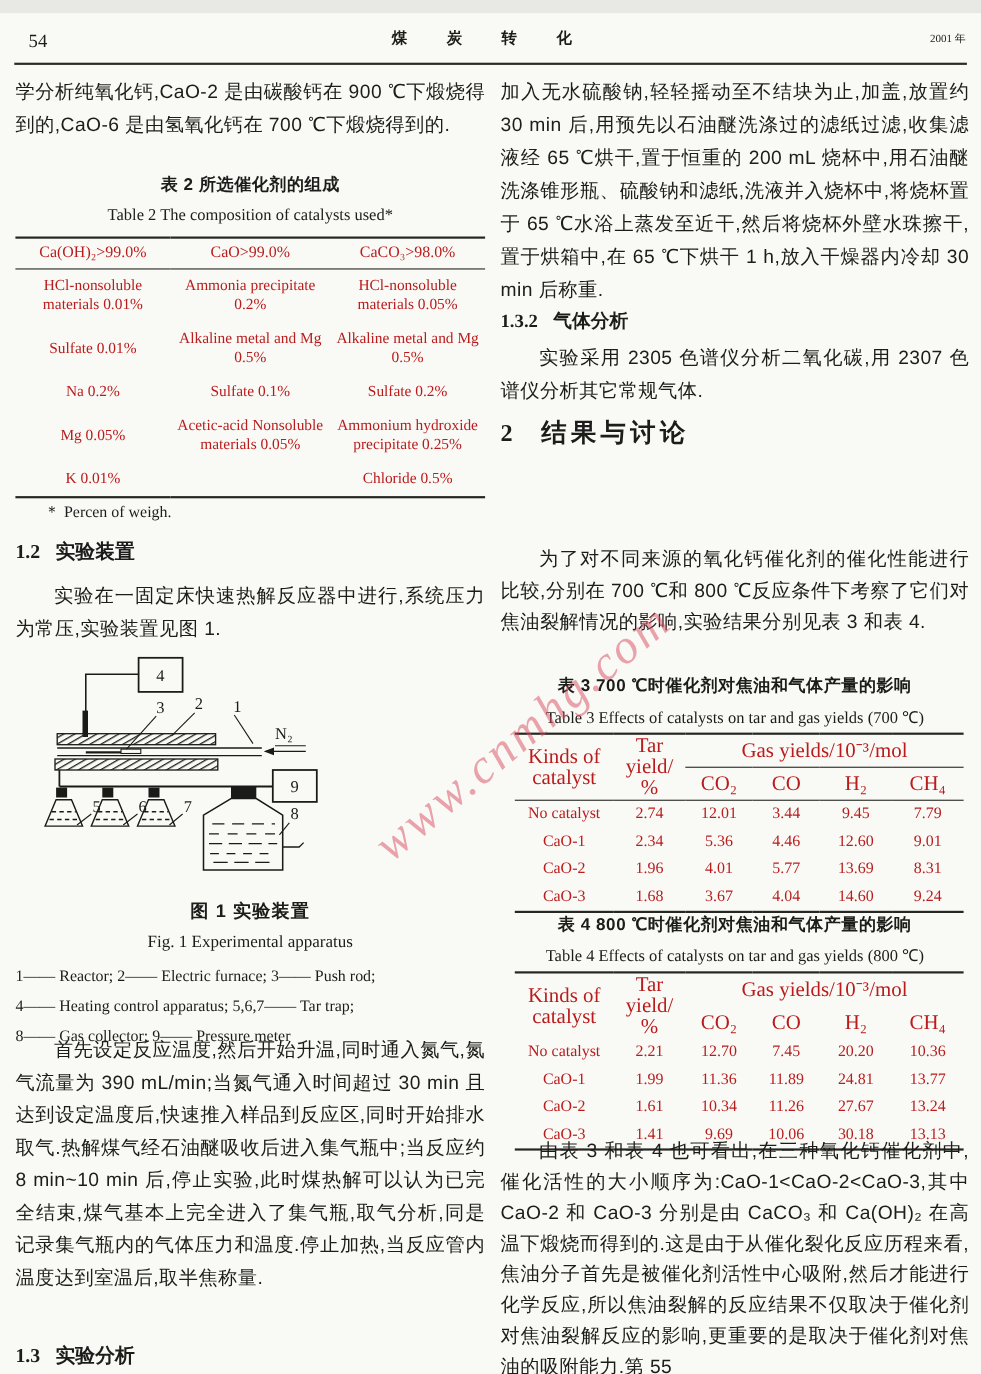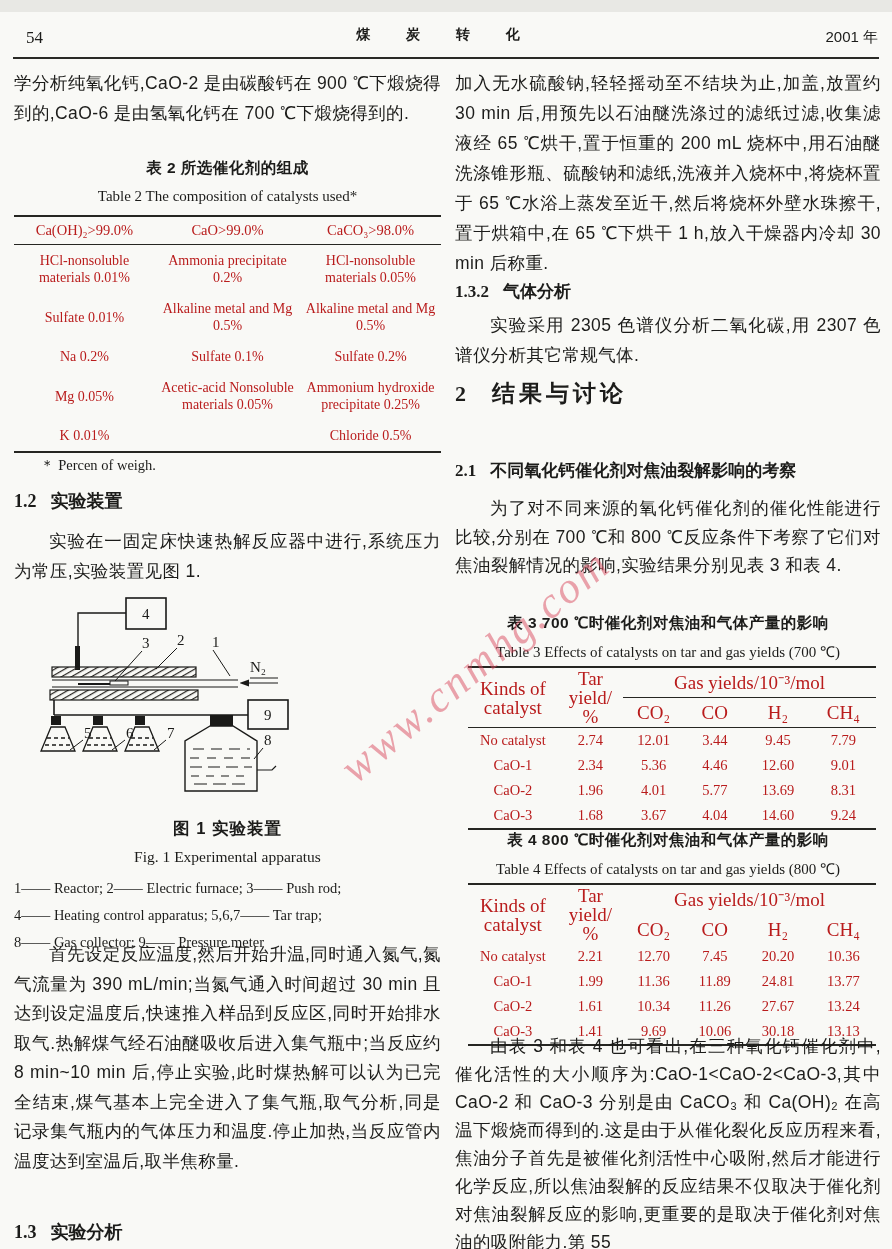--- a/index.html
+++ b/index.html
@@ -5,21 +5,21 @@
   html,body{margin:0;padding:0;background:#e8e8e4;}
   .page{
     position:relative;width:892px;height:1249px;margin:12px auto;
     background:#f9f9f6;color:#1c1c1a;overflow:hidden;
     font-family:"Liberation Sans",sans-serif;
   }
   .abs{position:absolute;}
   
   .pg-num{left:26px;top:16px;font-size:17px;font-family:"Liberation Serif",serif;}
   .jtitle{left:0;right:0;top:14px;text-align:center;font-size:14px;letter-spacing:16px;font-weight:600;}
-  .year{right:14px;top:16px;font-size:15px;font-family:Liberation Sans, sans-serif;}
+  .year{right:14px;top:16px;font-size:10px;font-family:Liberation Serif, serif;}
   .hrule{left:13px;top:45px;width:866px;height:0;border-top:2px solid #2a2a26;}
   
   .cjk{font-size:17.5px;line-height:30px;text-align:justify;letter-spacing:0.4px;}
   .indent{text-indent:2em;}
   .h-sec{font-weight:700;font-size:18px;}
   .h-num{font-family:"Liberation Serif",serif;font-weight:700;margin-right:14px;}
   .big-sec{font-size:23px;font-weight:700;letter-spacing:4px;}
   .big-sec .h-num{font-size:22px;margin-right:22px;}
   .tbl-title-zh{font-weight:700;font-size:15.5px;text-align:center;letter-spacing:0.5px;}
   .tbl-title-en{font-family:"Liberation Serif",serif;font-size:15px;text-align:center;}
@@ -213,23 +213,20 @@
   <div class="abs" style="left:455px;top:268px;font-weight:700;font-size:17px;">
     <span class="h-num">1.3.2</span><span>气体分析</span>
   </div>
 
   <div class="abs cjk indent" style="left:455px;top:298px;width:426px;">实验采用 2305 色谱仪分析二氧化碳,用 2307 色谱仪分析其它常规气体.</div>
 
   <div class="abs big-sec" style="left:455px;top:366px;">
     <span class="h-num">2</span><span>结果与讨论</span>
   </div>
 
-  <div class="abs" style="left:455px;top:447px;font-weight:700;font-size:17px;">
-    <span class="h-num">2.1</span><span>不同氧化钙催化剂对焦油裂解影响的考察</span>
-  </div>
 
   <div class="abs cjk indent" style="left:455px;top:482px;width:426px;line-height:28.5px;">为了对不同来源的氧化钙催化剂的催化性能进行比较,分别在 700 ℃和 800 ℃反应条件下考察了它们对焦油裂解情况的影响,实验结果分别见表 3 和表 4.</div>
 
   <div class="abs tbl-title-zh" style="left:455px;top:601px;width:426px;">表 3  700 ℃时催化剂对焦油和气体产量的影响</div>
   <div class="abs tbl-title-en" style="left:455px;top:629px;width:426px;">Table 3  Effects of catalysts on tar and gas yields (700 ℃)</div>
   <div class="abs" style="left:468px;top:654px;width:408px;">
     <table id="table3" class="datatable yieldtable">
       <colgroup>
           <col style="width:22%">
           <col style="width:16%">

